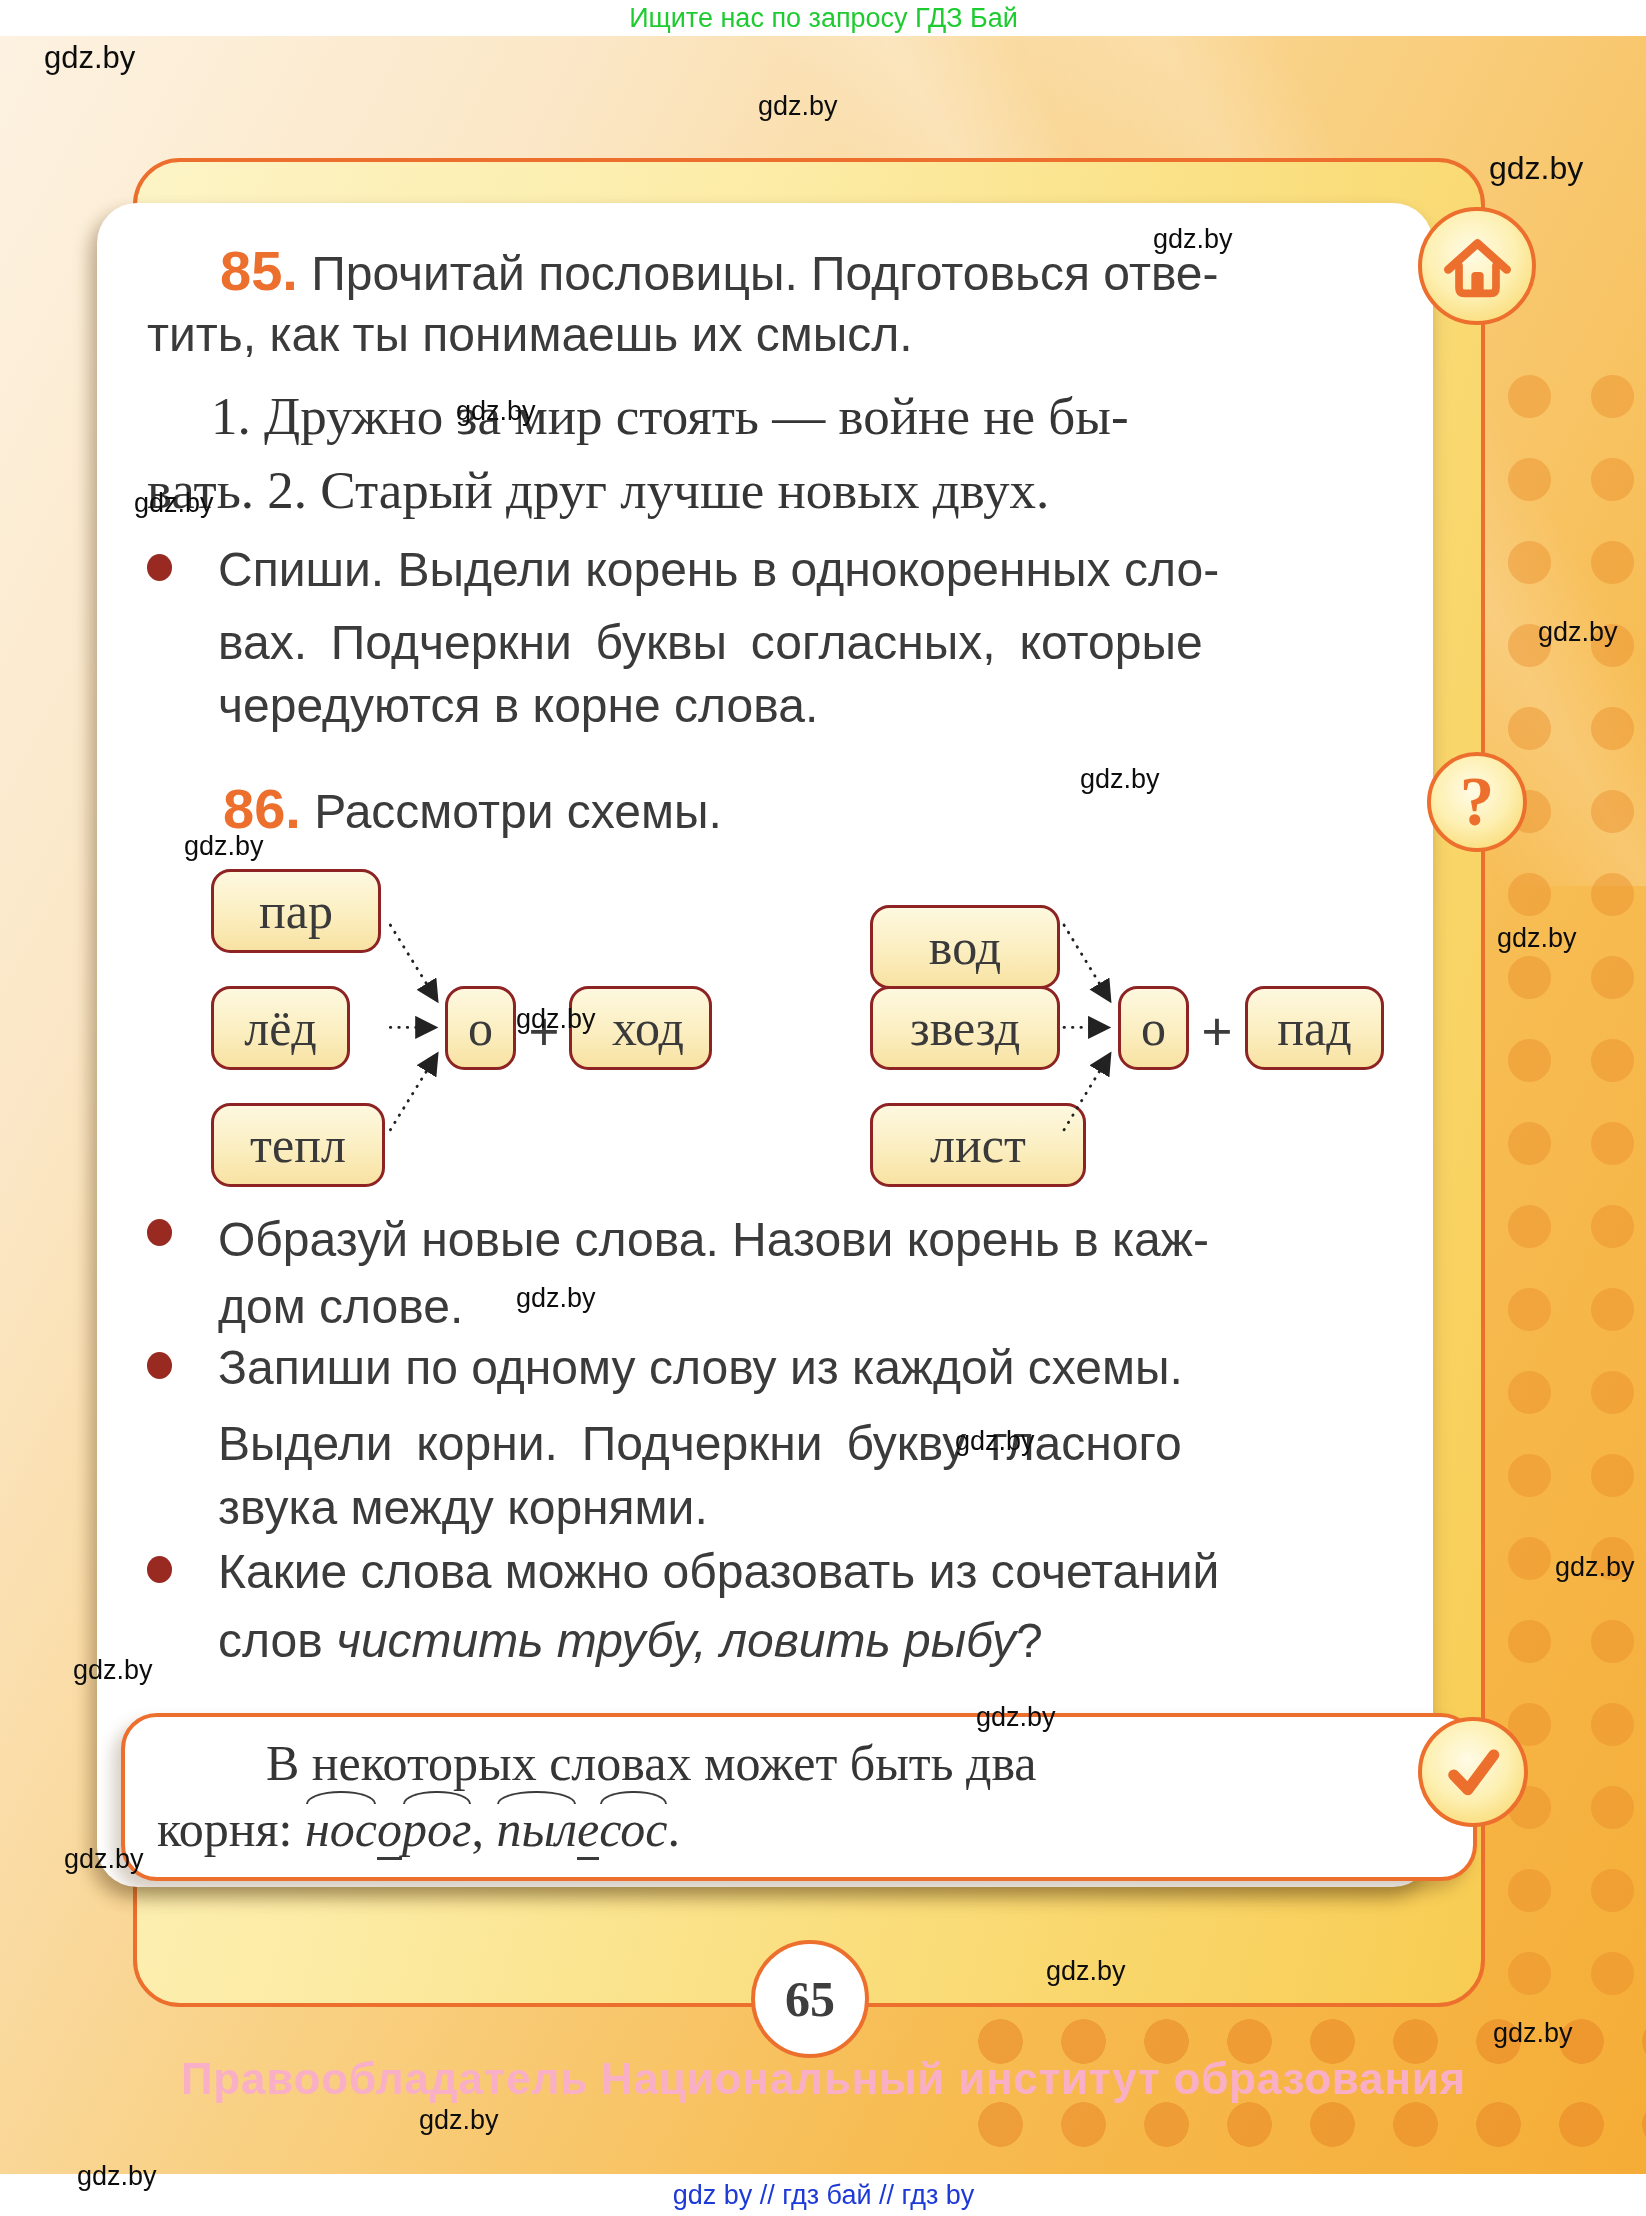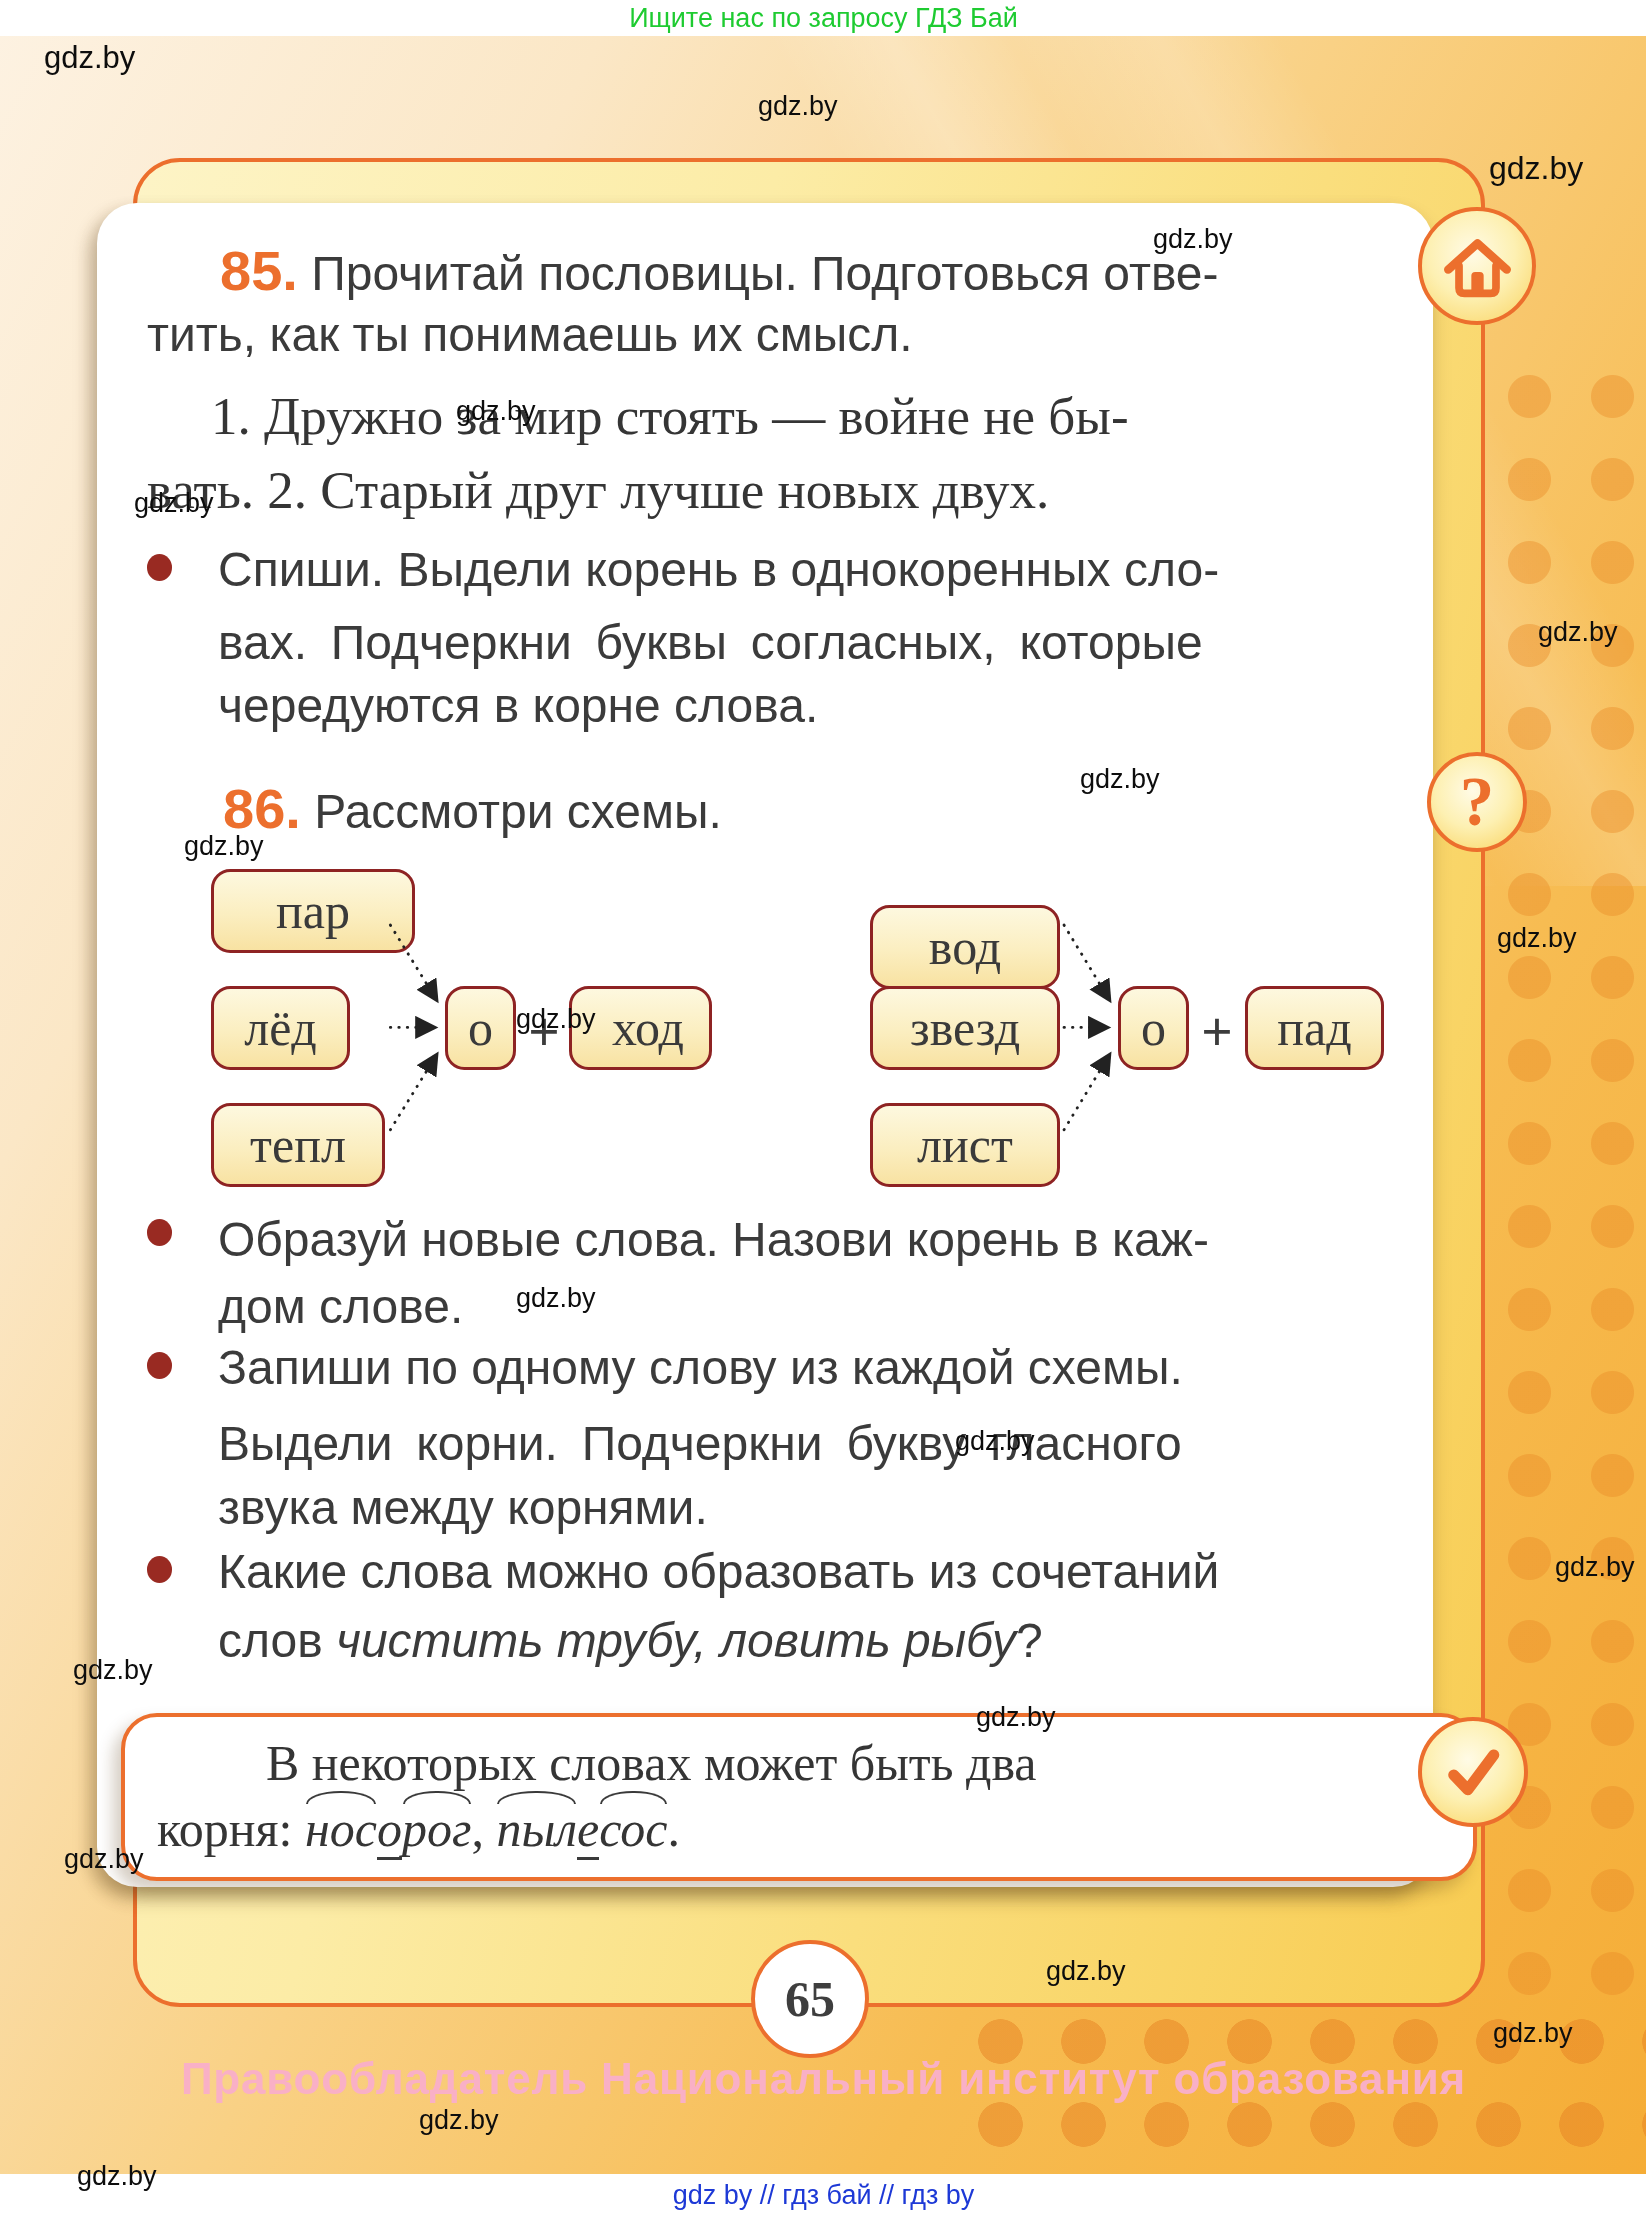--- a/index.html
+++ b/index.html
@@ -86,30 +86,30 @@
   <div class="t serif" style="left:211px;top:390px;">1. Дружно за мир стоять — войне не бы-</div>
   <div class="t serif" style="left:147px;top:464px;">вать. 2. Старый друг лучше новых двух.</div>
 
   <div class="bdot" style="left:147px;top:554px;"></div>
   <div class="t sans" style="left:218px;top:546px;">Спиши. Выдели корень в однокоренных сло-</div>
   <div class="t sans wide" style="left:218px;top:619px;">вах. Подчеркни буквы согласных, которые</div>
   <div class="t sans" style="left:218px;top:682px;">чередуются в корне слова.</div>
 
   <div class="t" style="left:223px;top:781px;"><span class="exnum">86.</span><span class="sans"> </span><span class="sans">Рассмотри схемы.</span></div>
 
-  <div class="wbox" style="left:211px;top:869px;width:204px;">пар</div>
+  <div class="wbox" style="left:211px;top:869px;width:170px;">пар</div>
   <div class="wbox" style="left:211px;top:986px;width:139px;">лёд</div>
   <div class="wbox" style="left:211px;top:1103px;width:174px;">тепл</div>
   <div class="wbox" style="left:445px;top:986px;width:71px;">о</div>
   <div class="plus" style="left:518px;top:1001px;">+</div>
   <div class="wbox" style="left:569px;top:986px;width:143px;padding-left:15px;">ход</div>
 
   <div class="wbox" style="left:870px;top:869px;width:190px;margin-top:36px;">вод</div>
   <div class="wbox" style="left:870px;top:986px;width:190px;">звезд</div>
-  <div class="wbox" style="left:870px;top:1103px;width:190px;">лист</div>
+  <div class="wbox" style="left:870px;top:1103px;width:216px;">лист</div>
   <div class="wbox" style="left:1118px;top:986px;width:71px;">о</div>
   <div class="plus" style="left:1191px;top:1001px;">+</div>
   <div class="wbox" style="left:1245px;top:986px;width:139px;">пад</div>
 
   <svg style="position:absolute;left:0;top:0;" width="1647" height="2216" viewBox="0 0 2043 2750">
     <defs>
       <marker id="ah" markerWidth="10" markerHeight="10" refX="7" refY="4" orient="auto">
         <path d="M0,0 L8,4 L0,8 Z" fill="#222"></path>
       </marker>
     </defs>

